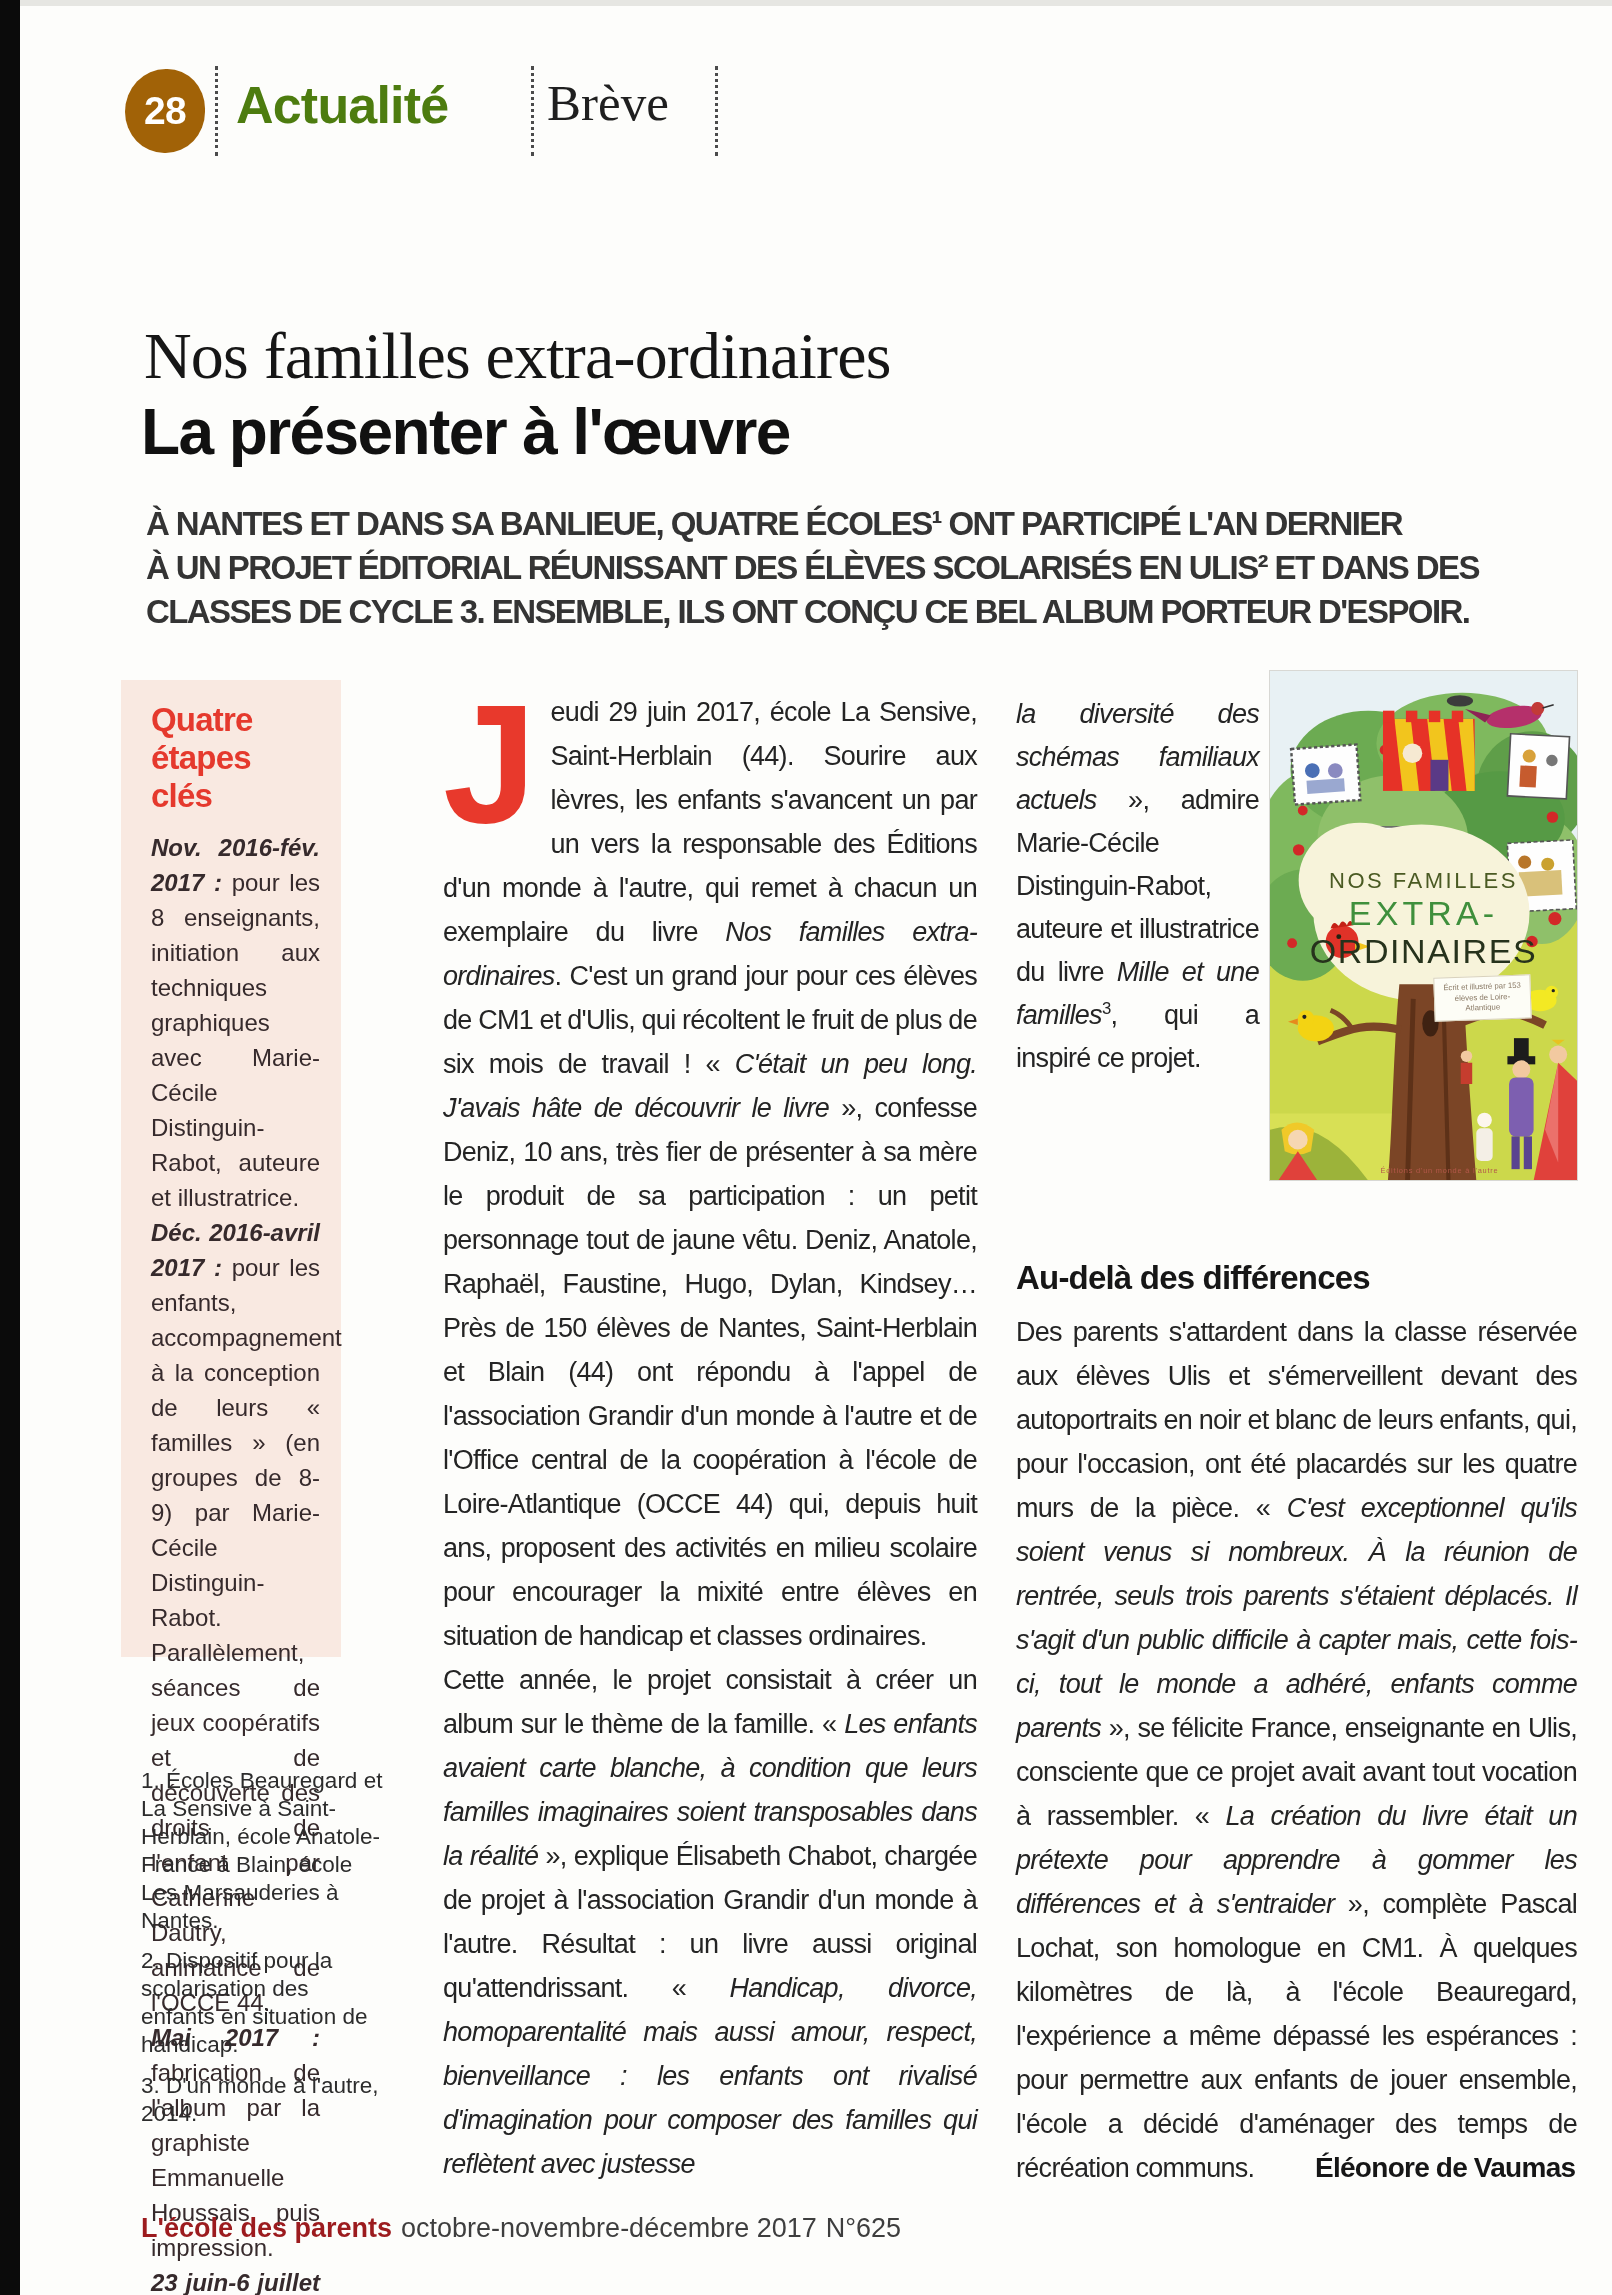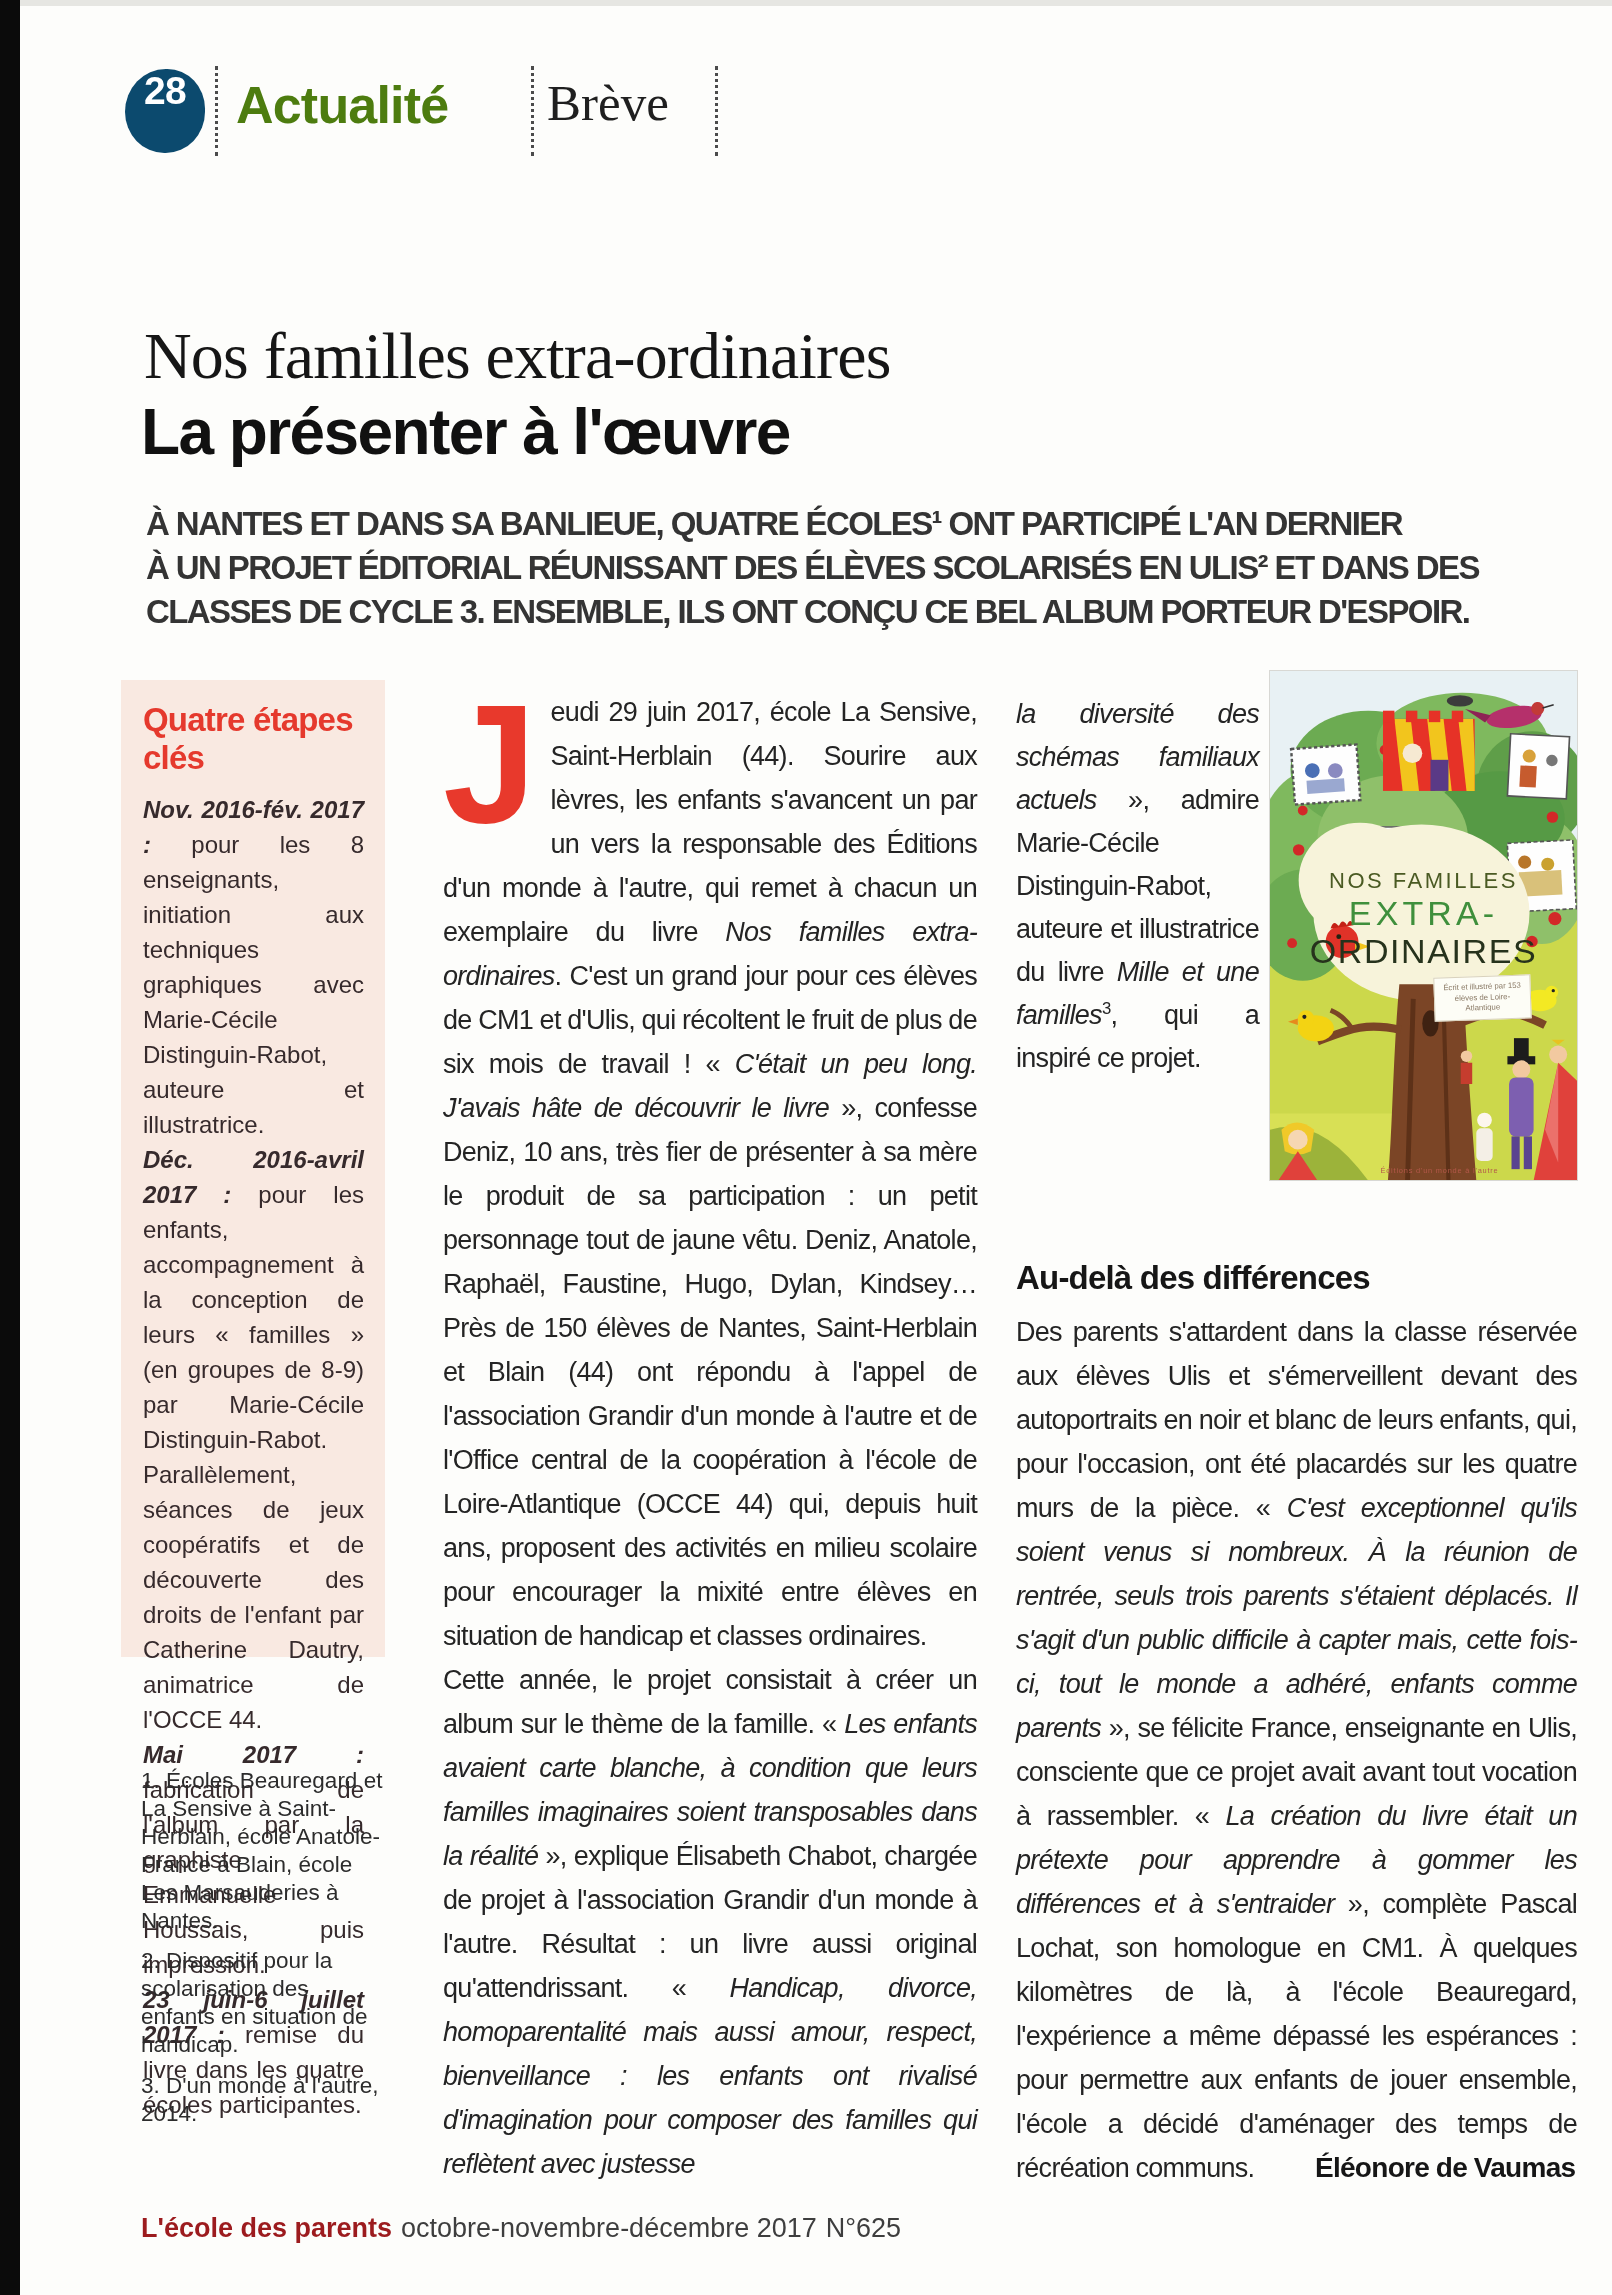--- a/index.html
+++ b/index.html
@@ -10,22 +10,22 @@
     background:#fdfdfb; overflow:hidden; color:#262626;
   }
   .abs { position:absolute; }
   
   .scan-left { left:0; top:0; width:19.7px; height:2295px; background:#0b0b0b; }
   .scan-top  { left:19.7px; top:0; width:1593px; height:5.7px; background:#e6e6e2; }
 
   
   .pageno-circle {
     left:125px; top:69px; width:80px; height:84px;
-    background:#0c4a6e; border-radius:52% 48% 50% 50%;
-    display:flex; align-items:flex-start; justify-content:center;
+    background:#a16207; border-radius:52% 48% 50% 50%;
+    display:flex; align-items:center; justify-content:center;
   }
   .pageno { color:#ffffff; font-size:39px; font-weight:700; letter-spacing:-0.8px; }
   .vsep { width:0; border-left:3.3px dotted #4b4b4b; height:90px; top:66px; }
   .sep1 { left:215px; } .sep2 { left:531px; } .sep3 { left:715px; }
   .section-label {
     left:236px; top:75px; font-size:52px; font-weight:700;
     color:#4d7c0f; letter-spacing:-0.8px;
   }
   .rubric-label {
     left:547px; top:74px; font-size:51px;
@@ -43,22 +43,22 @@
     color:#111111; letter-spacing:-1.6px; white-space:nowrap;
   }
   .standfirst { left:146px; top:502px; }
   .standfirst div {
     font-size:33px; font-weight:700; color:#343434;
     letter-spacing:-1.6px; line-height:44px; white-space:nowrap;
   }
 
   
   .side-box {
-    left:121px; top:680px; width:264px; height:977px;
-    background:#f9e9e1; padding:21px 21px 0 22px;
+    left:121px; top:680px; width:220px; height:977px;
+    background:#f9e9e1; padding:21px 21px 0 30px;
   }
   .side-title { font-size:33px; font-weight:700; color:#e5392d; letter-spacing:-0.8px; margin-bottom:14.8px; }
   .side-box p {
     font-size:24px; line-height:35px; color:#362a2c;
     text-align:justify; hyphens:auto; -webkit-hyphens:auto;
   }
   .date { font-weight:700; font-style:italic; }
 
   
   .footnotes { left:141px; top:1767px; width:247px; }

